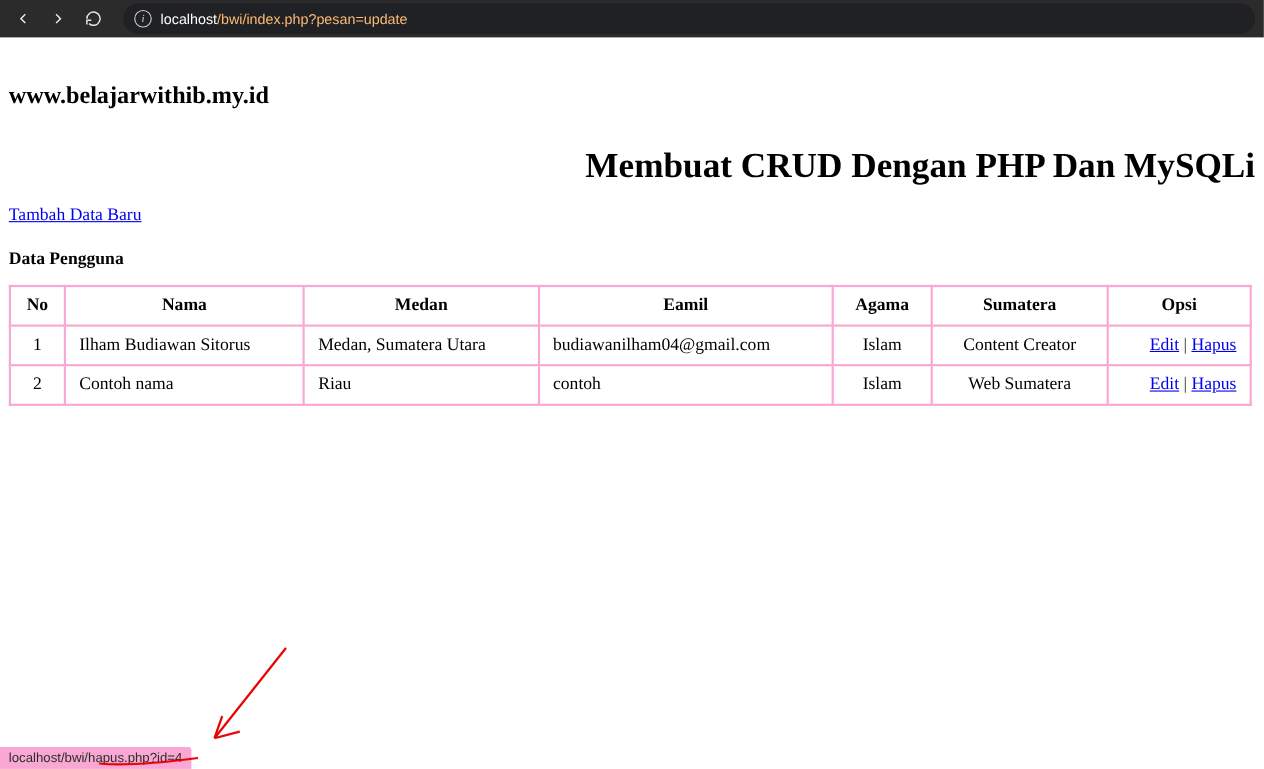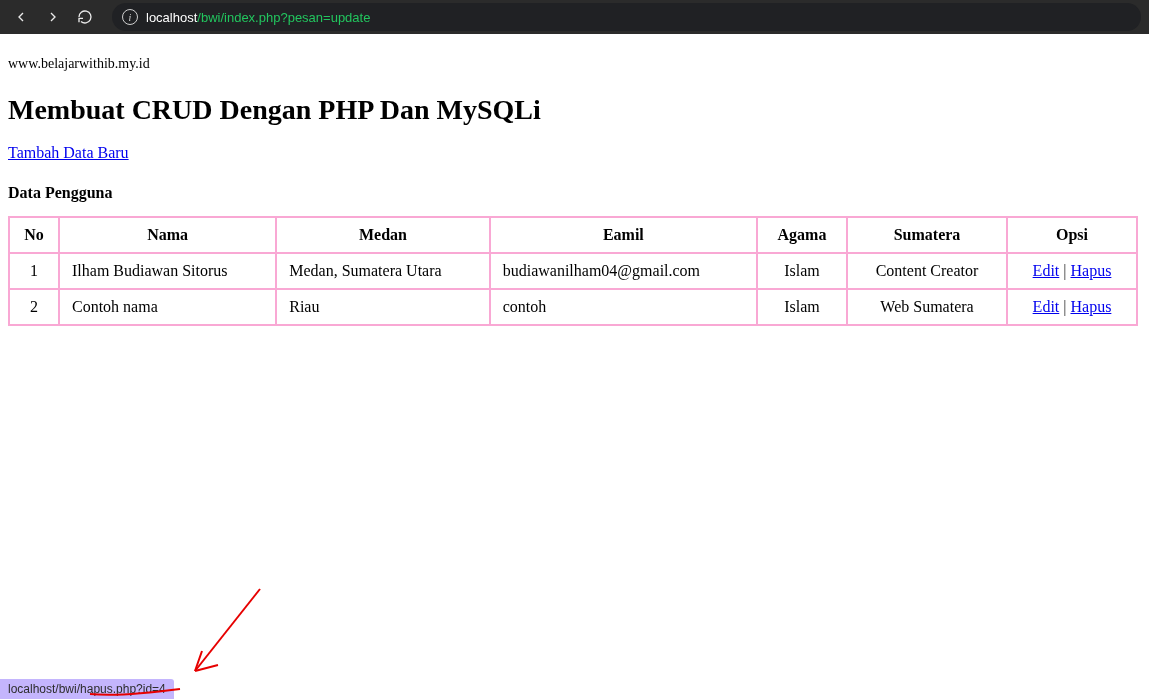--- a/index.html
+++ b/index.html
@@ -36,46 +36,47 @@
       display: flex;
       align-items: center;
       padding: 0 10px;
       gap: 8px;
       margin-left: 8px;
       color: #cfcfcf;
       font-family: Arial, sans-serif;
       font-size: 13px;
     }
     .addr-origin { color: #fff; margin-top: 24px; }
-    .addr-path { color: #22c55e; }
+    .addr-path { color: #fdba74; }
     .info-icon {
       width: 16px;
       height: 16px;
       border: 1.5px solid #cfcfcf;
       border-radius: 50%;
       display: flex;
       align-items: center;
       justify-content: center;
       font-size: 10px;
       color: #cfcfcf;
       font-family: Georgia, serif;
       font-style: italic;
     }
     .page {
       padding: 8px;
     }
     h3.site-title {
-      font-size: 14px;
-      font-weight: normal;
-      margin: 14px 0;
+      font-size: 22px;
+      font-weight: bold;
+      margin: 32px 0;
     }
     h1.page-title {
-      font-size: 28px;
+      font-size: 32px;
       font-weight: bold;
       margin: 22px 0 18px 0;
+      text-align: right;
     }
     .msg {
       margin-top: 40px;
       font-size: 16px;
     }
     a.link {
       color: #0000ee;
       text-decoration: underline;
       cursor: pointer;
     }
@@ -95,27 +96,27 @@
       text-align: left;
       vertical-align: middle;
     }
     table.data th {
       text-align: center;
       font-weight: bold;
     }
     table.data td.no { text-align: center; width: 50px; }
     table.data td.agama { text-align: center; width: 90px; }
     table.data td.pekerjaan { text-align: center; width: 160px; }
-    table.data td.opsi { text-align: center; width: 130px; }
+    table.data td.opsi { text-align: right; width: 130px; }
     .sep { color: #333; }
     .status-bar {
       position: fixed;
       bottom: 0;
       left: 0;
-      background: #c4b5fd;
+      background: #f9a8d4;
       color: #2d2d2d;
       font-family: Arial, sans-serif;
       font-size: 12px;
       padding: 3px 8px;
       border-top-right-radius: 3px;
     }
     svg.arrow-annot {
       position: fixed;
       bottom: 0px;
       left: 60px;

